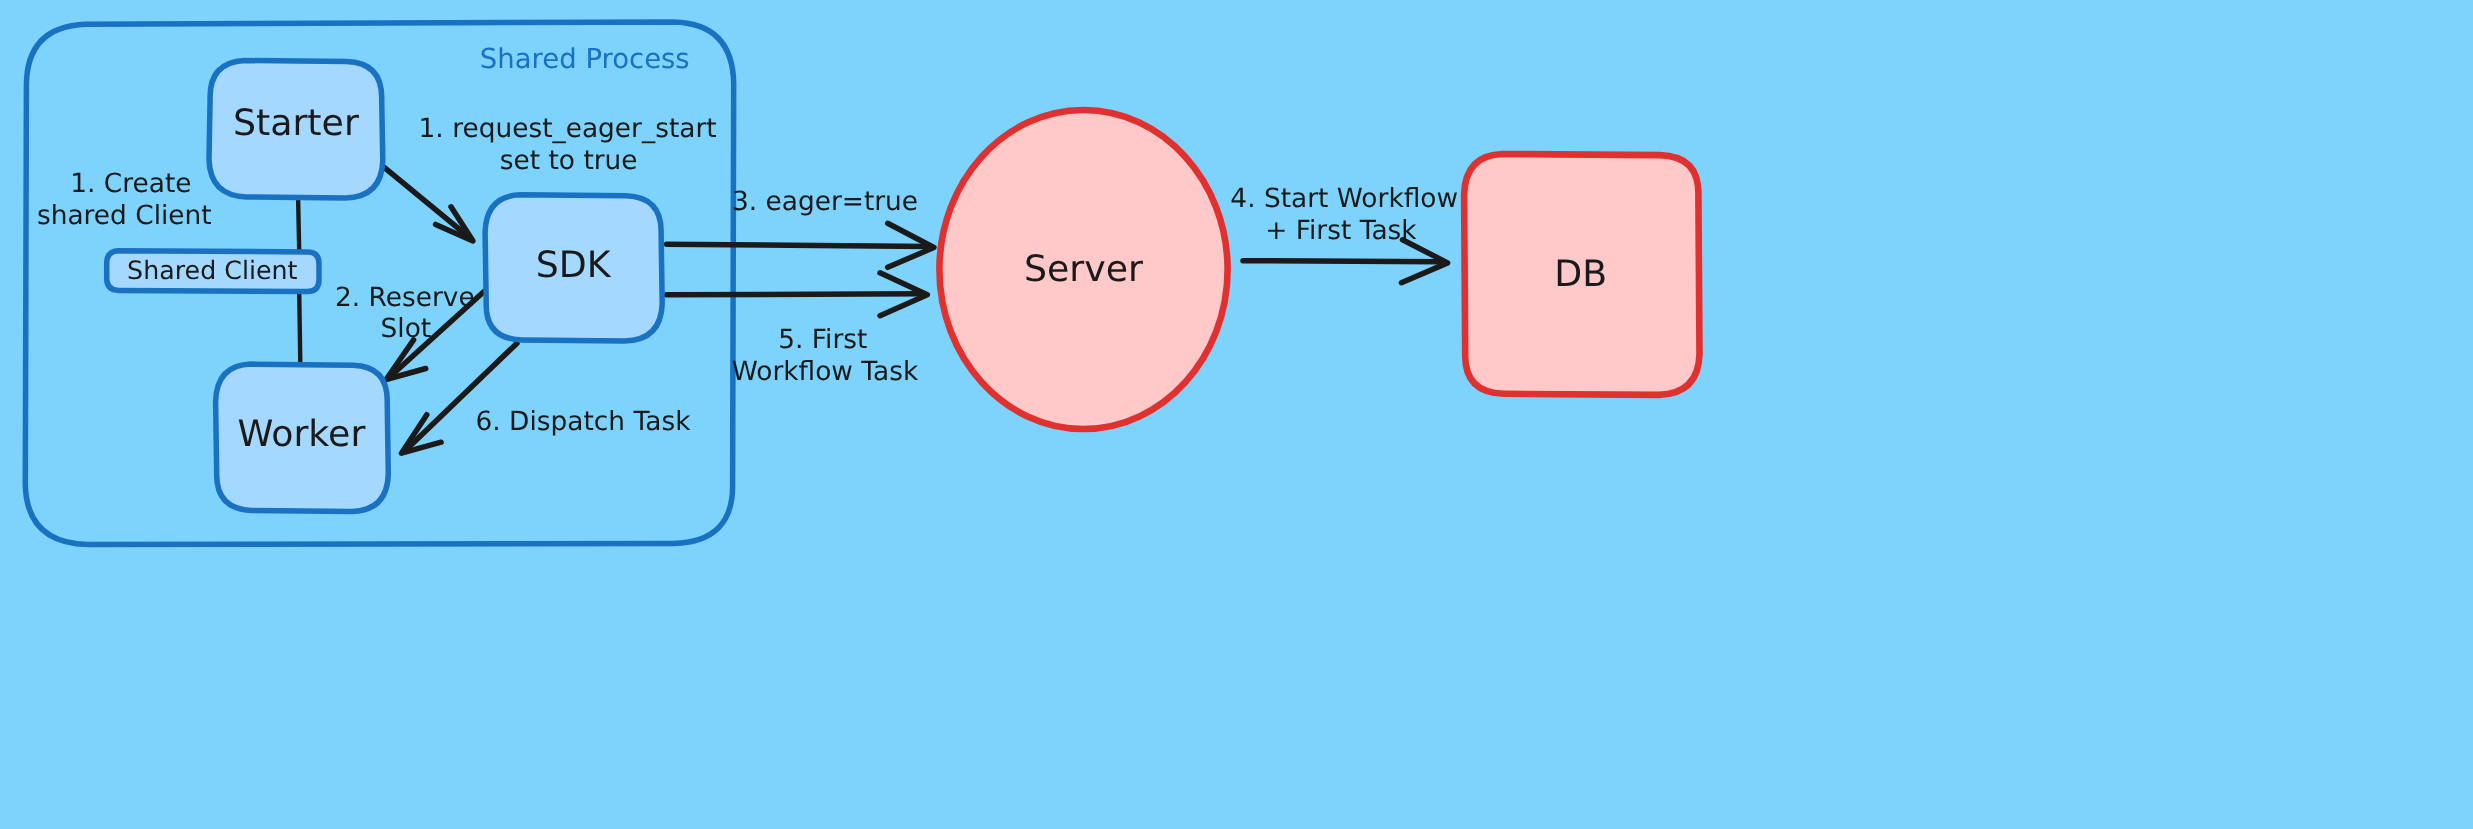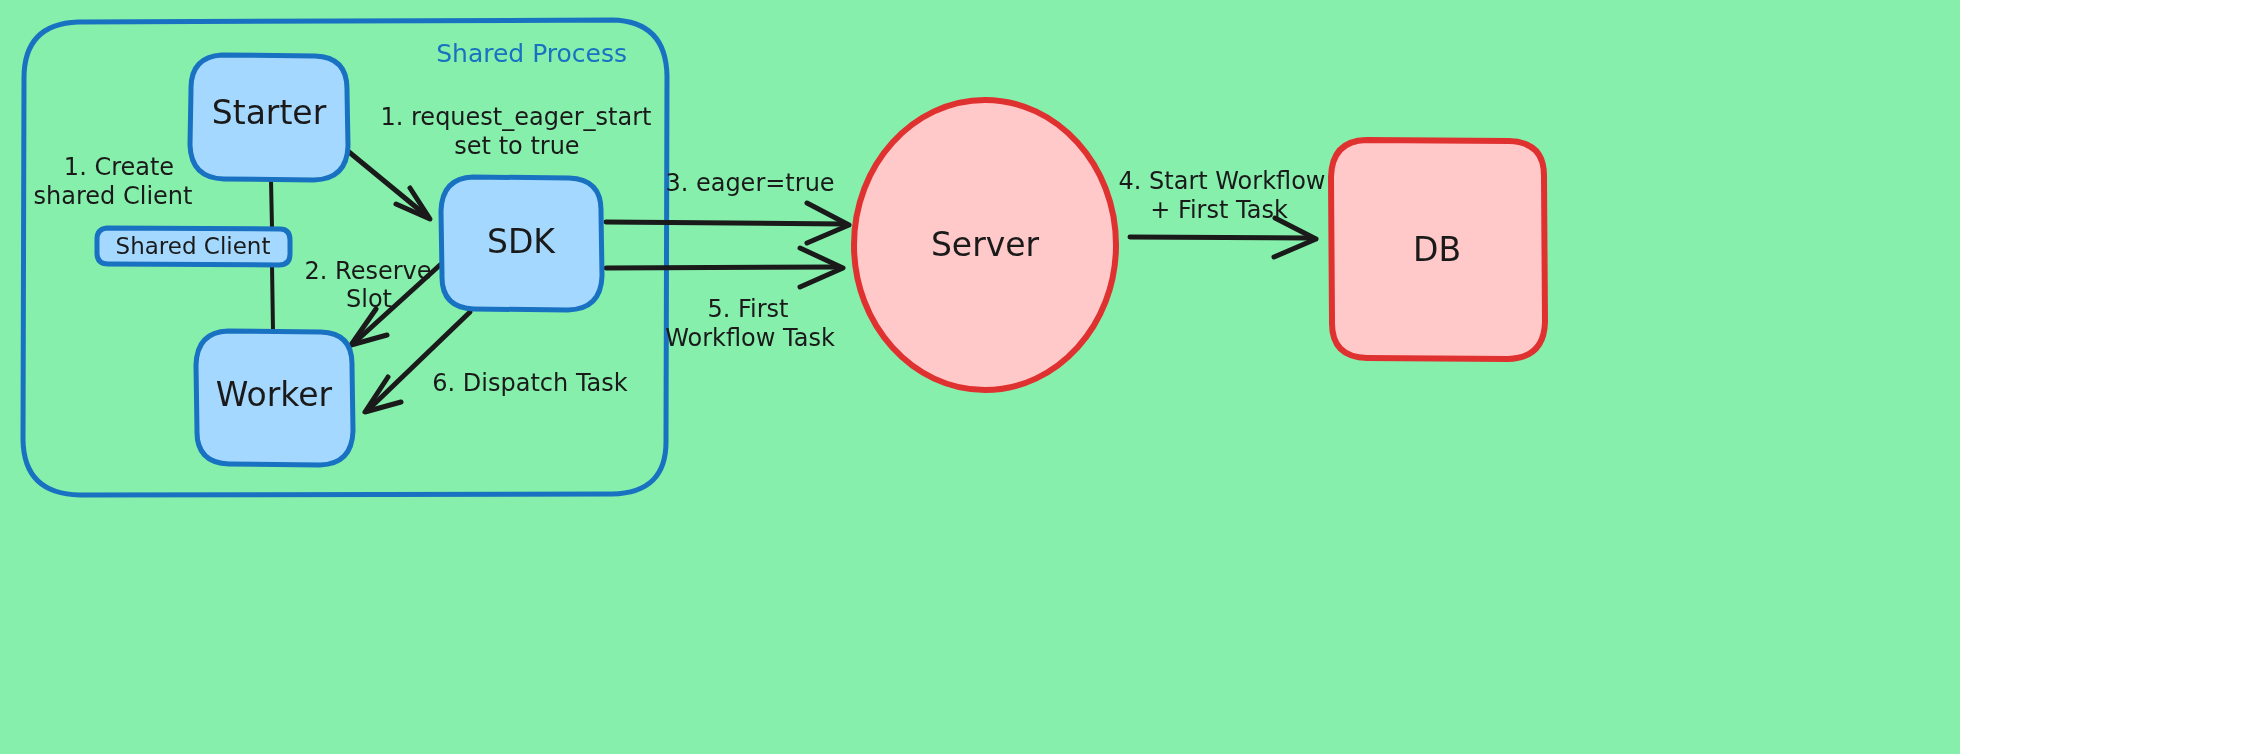--- a/index.html
+++ b/index.html
@@ -5,23 +5,23 @@
   html, body {
     margin: 0;
     padding: 0;
     background: #ffffff;
   }
   body {
     font-family: "DejaVu Sans", sans-serif;
   }
   #canvas {
     position: relative;
-    width: 1960px;
+    width: 2248px;
     height: 754px;
-    background: #86efac;
+    background: #7dd3fc;
     overflow: hidden;
   }
   #diagram-svg {
     position: absolute;
     left: 0;
     top: 0;
     width: 2248px;
     height: 754px;
   }
   .node-label {

